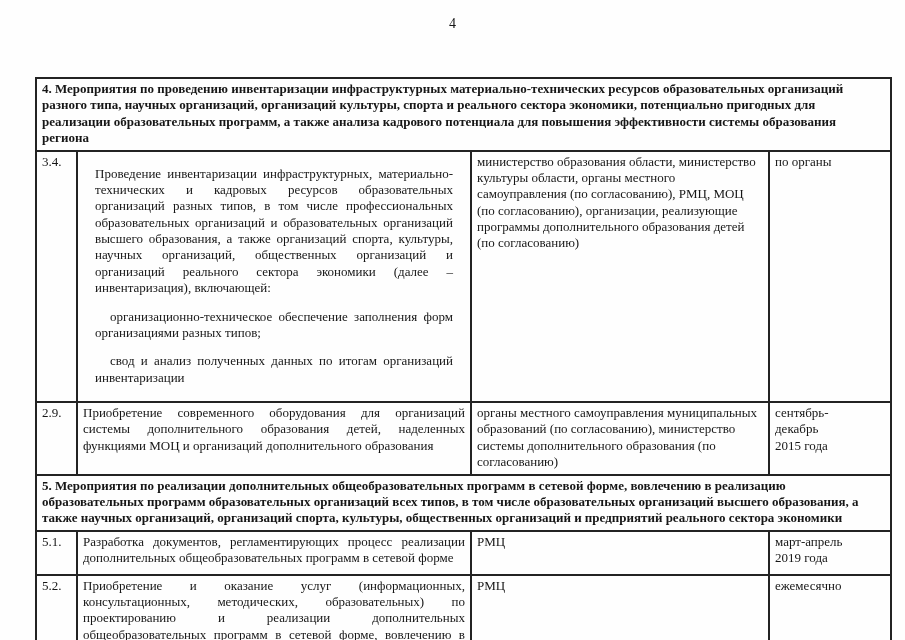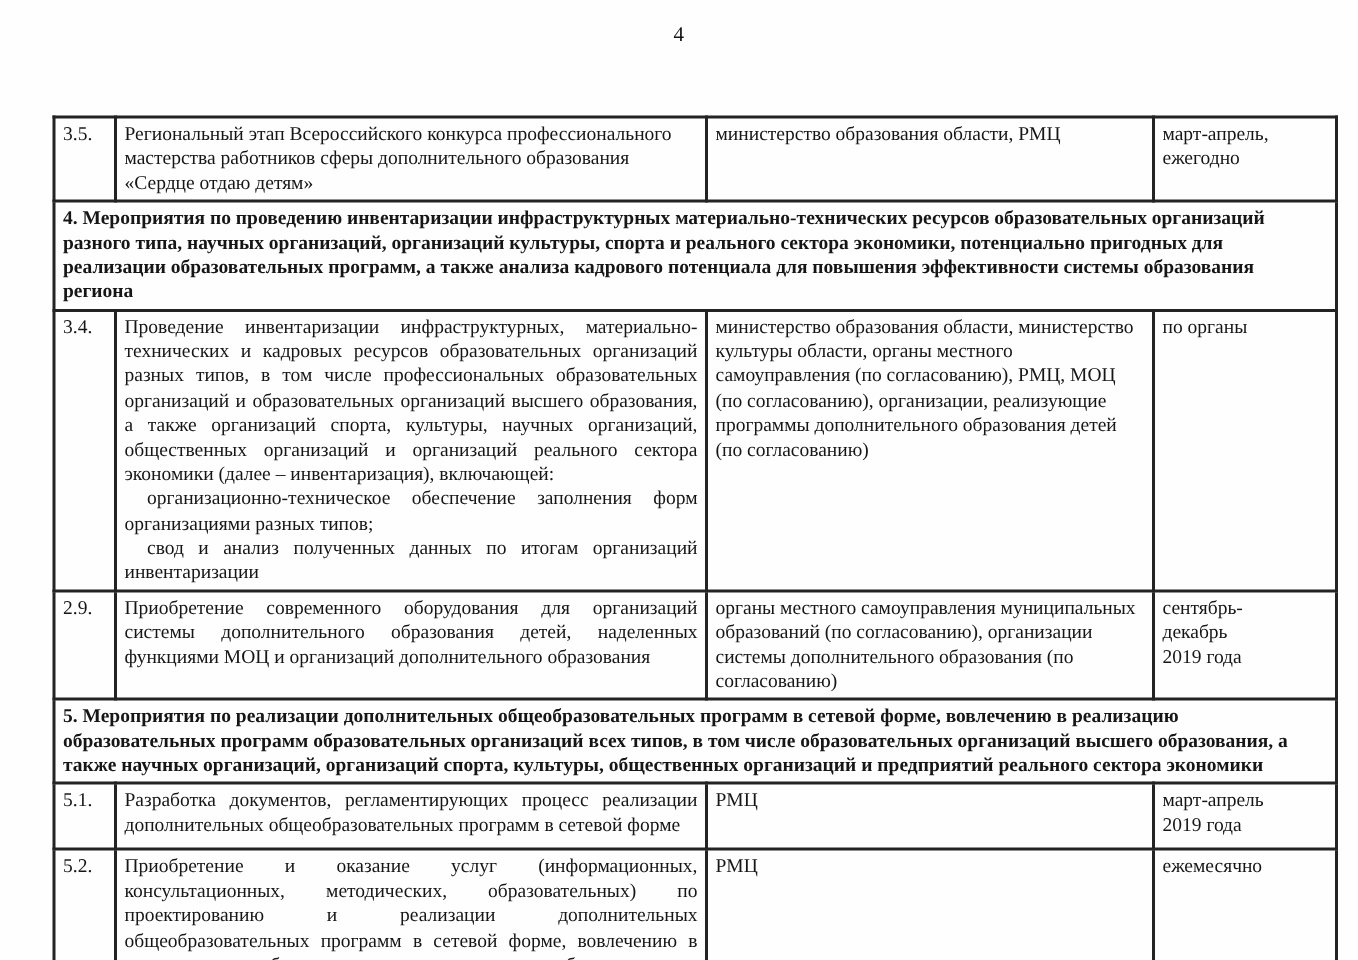--- a/index.html
+++ b/index.html
@@ -52,21 +52,21 @@
     line-height: 1.17;
     padding: 3px 6px;
   }
   td.cell-timing {
     white-space: pre-line;
   }
   td.justify {
     text-align: justify;
   }
   td p {
-    margin: 0;
+    margin: 12px;
   }
   td p.indent {
     text-indent: 15px;
   }
 </style>
 </head>
 <body>
 
 <div class="page">
 
@@ -74,50 +74,43 @@
 
   <table class="doc-table">
     <colgroup>
       <col style="width:41px">
       <col style="width:394px">
       <col style="width:298px">
       <col style="width:122px">
     </colgroup>
 
     <tbody>
-        <tr style="height:52px">
-      <td class="cell-num">3.5.</td>
-      <td class="cell-activity">Региональный этап Всероссийского конкурса профессионального мастерства работников сферы дополнительного образования «Сердце отдаю детям»</td>
-      <td class="cell-responsible">министерство образования области, РМЦ</td>
-      <td class="cell-timing">март-апрель,
-ежегодно</td>
-    </tr>
 
     <tr style="height:49px">
       <td class="cell-section" colspan="4">4. Мероприятия по проведению инвентаризации инфраструктурных материально-технических ресурсов образовательных организаций разного типа, научных организаций, организаций культуры, спорта и реального сектора экономики, потенциально пригодных для реализации образовательных программ, а также анализа кадрового потенциала для повышения эффективности системы образования региона</td>
     </tr>
 
     <tr style="height:167px">
       <td class="cell-num">3.4.</td>
       <td class="cell-activity justify">
         <p>Проведение инвентаризации инфраструктурных, материально-технических и кадровых ресурсов образовательных организаций разных типов, в том числе профессиональных образовательных организаций и образовательных организаций высшего образования, а также организаций спорта, культуры, научных организаций, общественных организаций и организаций реального сектора экономики (далее – инвентаризация), включающей:</p>
         <p class="indent">организационно-техническое обеспечение заполнения форм организациями разных типов;</p>
         <p class="indent">свод и анализ полученных данных по итогам организаций инвентаризации</p>
       </td>
       <td class="cell-responsible">министерство образования области, министерство культуры области, органы местного самоуправления (по согласованию), РМЦ, МОЦ (по согласованию), организации, реализующие программы дополнительного образования детей (по согласованию)</td>
       <td class="cell-timing">по органы</td>
     </tr>
 
     <tr style="height:55px">
       <td class="cell-num">2.9.</td>
       <td class="cell-activity justify">Приобретение современного оборудования для организаций системы дополнительного образования детей, наделенных функциями МОЦ и организаций дополнительного образования</td>
-      <td class="cell-responsible">органы местного самоуправления муниципальных образований (по согласованию), организации системы дополнительного образования (по согласованию)</td>
+      <td class="cell-responsible">органы местного самоуправления муниципальных образований (по согласованию), министерство системы дополнительного образования (по согласованию)</td>
       <td class="cell-timing">сентябрь-
 декабрь
-2019 года</td>
+2015 года</td>
     </tr>
 
     <tr style="height:43px">
       <td class="cell-section" colspan="4">5. Мероприятия по реализации дополнительных общеобразовательных программ в сетевой форме, вовлечению в реализацию образовательных программ образовательных организаций всех типов, в том числе образовательных организаций высшего образования, а также научных организаций, организаций спорта, культуры, общественных организаций и предприятий реального сектора экономики</td>
     </tr>
 
     <tr style="height:44px">
       <td class="cell-num">5.1.</td>
       <td class="cell-activity justify">Разработка документов, регламентирующих процесс реализации дополнительных общеобразовательных программ в сетевой форме</td>
       <td class="cell-responsible">РМЦ</td>

